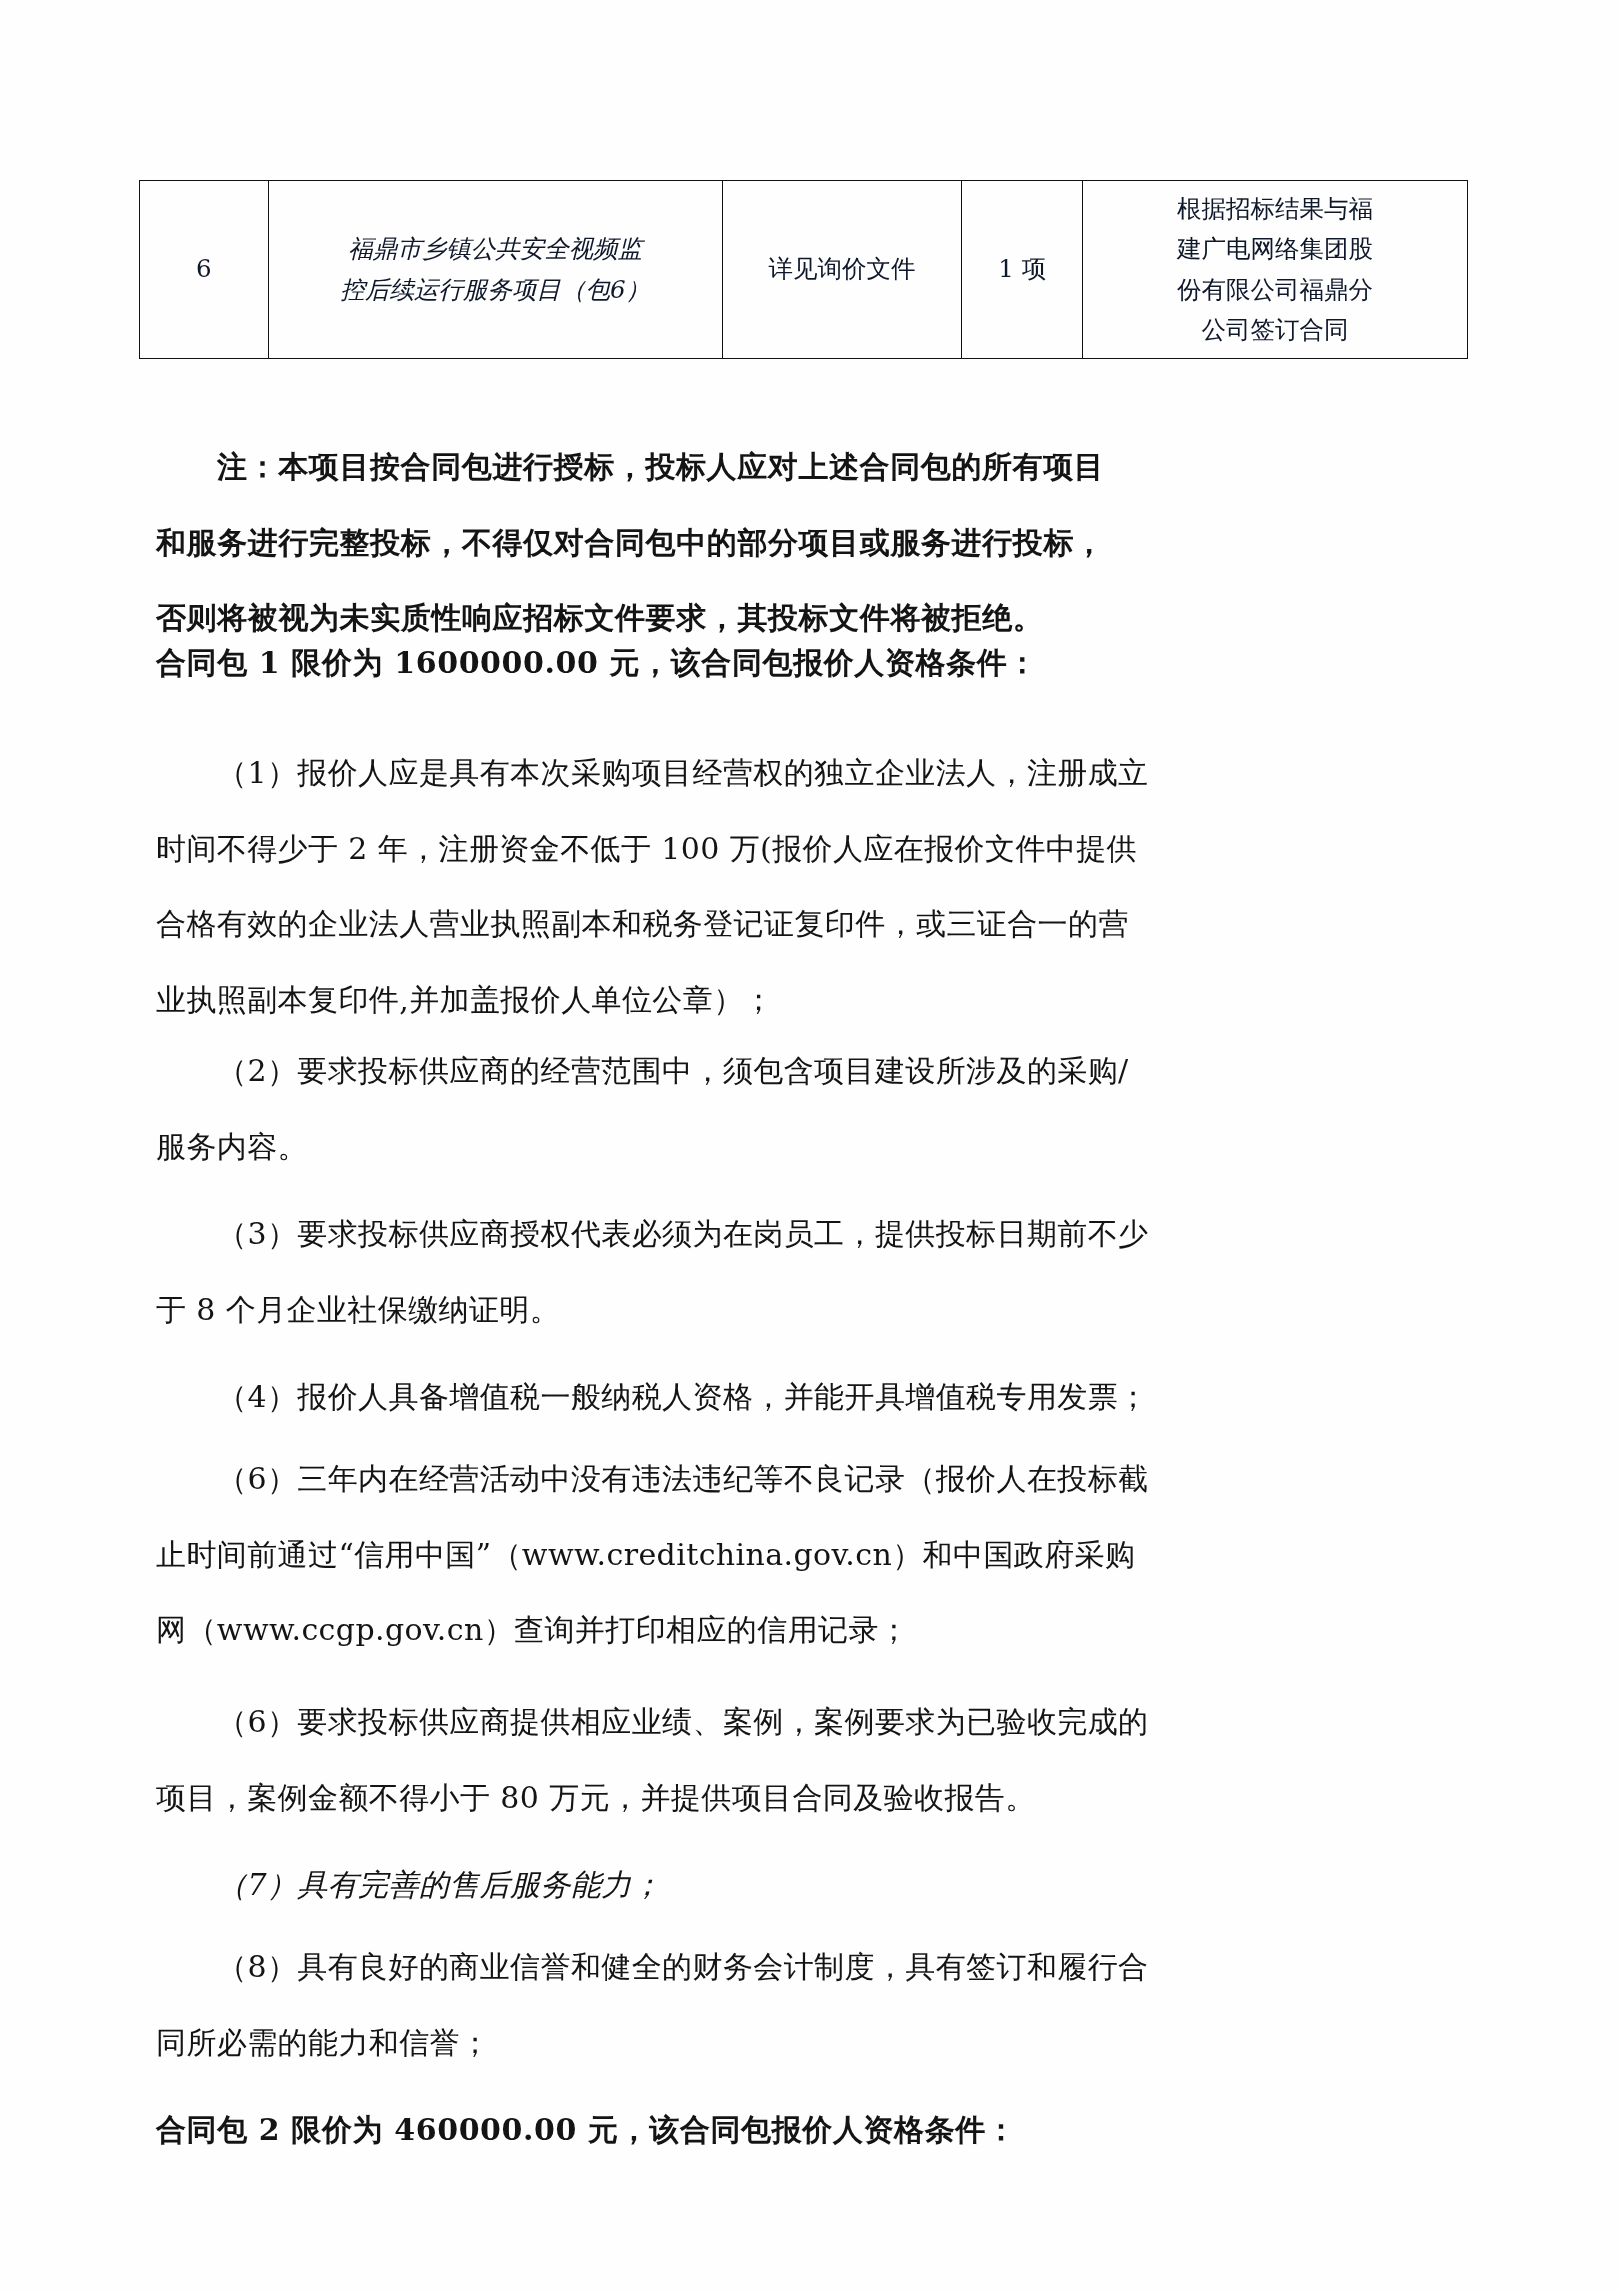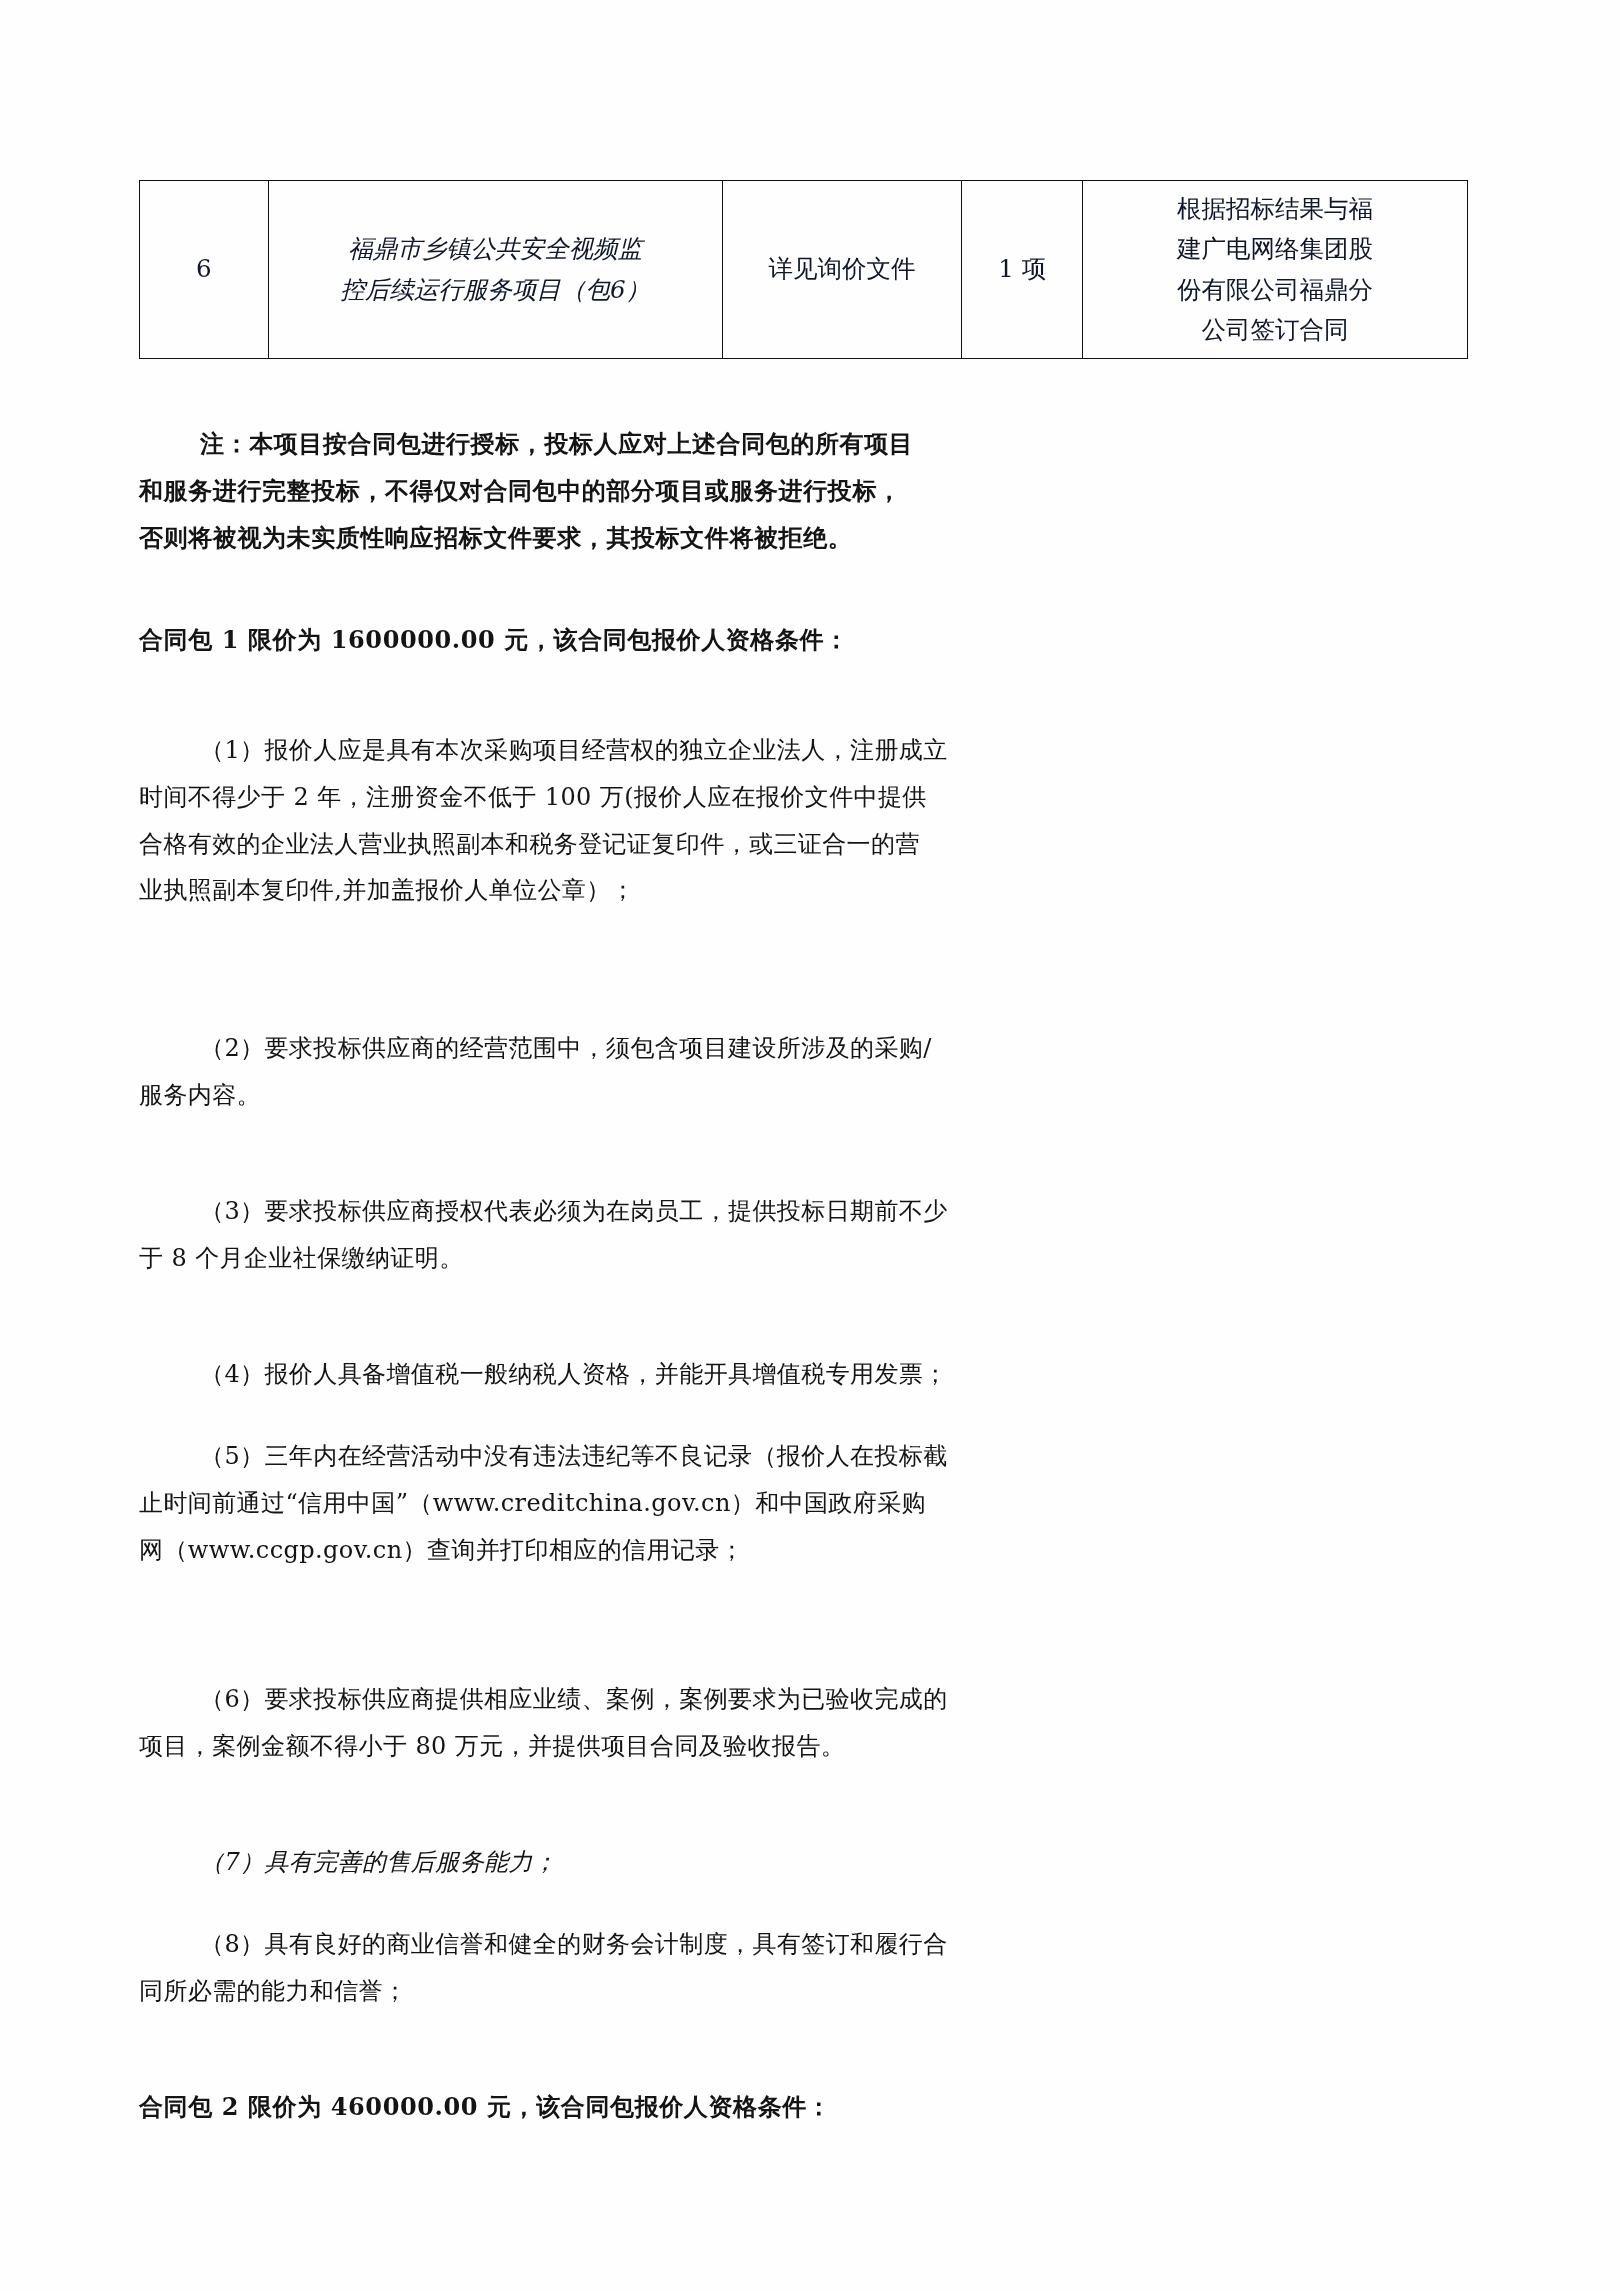--- a/index.html
+++ b/index.html
@@ -54,25 +54,25 @@
   td.c-no    { width: 116px; font-size: 26.5px; }
   td.c-name  { width: 441px; text-align: center; font-style: italic; }
   td.c-doc   { width: 227px; margin-left: 11px; }
   td.c-qty   { width: 108px; }
   td.c-note  { width: 372px; }
   .cell-lines span { display: block; white-space: nowrap; }
 
   
   .para {
     font-family: "DejaVu Serif", "Liberation Serif", serif;
-    font-size: 24px;
+    font-size: 30px;
     line-height: 1.95;
     letter-spacing: 0.4px;
     color: #141414;
-    margin: 0;
+    margin: 17px;
     white-space: nowrap;
   }
   .para.bold {
     font-weight: 700;
     letter-spacing: 0.6px;
   }
   .para.indent { text-indent: 61px; }
   .blk { position: absolute; left: 0; width: 1292px; }
 
   .note-block { top: 421px; }
@@ -146,21 +146,21 @@
     <div class="blk i3">
       <p class="para indent">（3）要求投标供应商授权代表必须为在岗员工，提供投标日期前不少</p>
       <p class="para">于 8 个月企业社保缴纳证明。</p>
     </div>
 
     <div class="blk i4">
       <p class="para indent">（4）报价人具备增值税一般纳税人资格，并能开具增值税专用发票；</p>
     </div>
 
     <div class="blk i5">
-      <p class="para indent">（5）三年内在经营活动中没有违法违纪等不良记录（报价人在投标截</p>
+      <p class="para indent">（6）三年内在经营活动中没有违法违纪等不良记录（报价人在投标截</p>
       <p class="para">止时间前通过“信用中国”（www.creditchina.gov.cn）和中国政府采购</p>
       <p class="para">网（www.ccgp.gov.cn）查询并打印相应的信用记录；</p>
     </div>
 
     <div class="blk i6">
       <p class="para indent">（6）要求投标供应商提供相应业绩、案例，案例要求为已验收完成的</p>
       <p class="para">项目，案例金额不得小于 80 万元，并提供项目合同及验收报告。</p>
     </div>
 
     <div class="blk i7">

